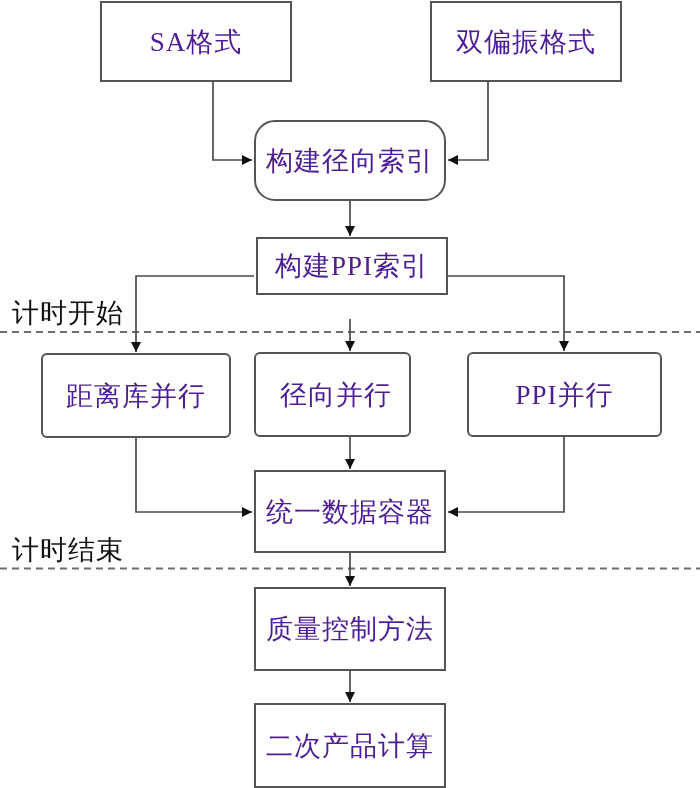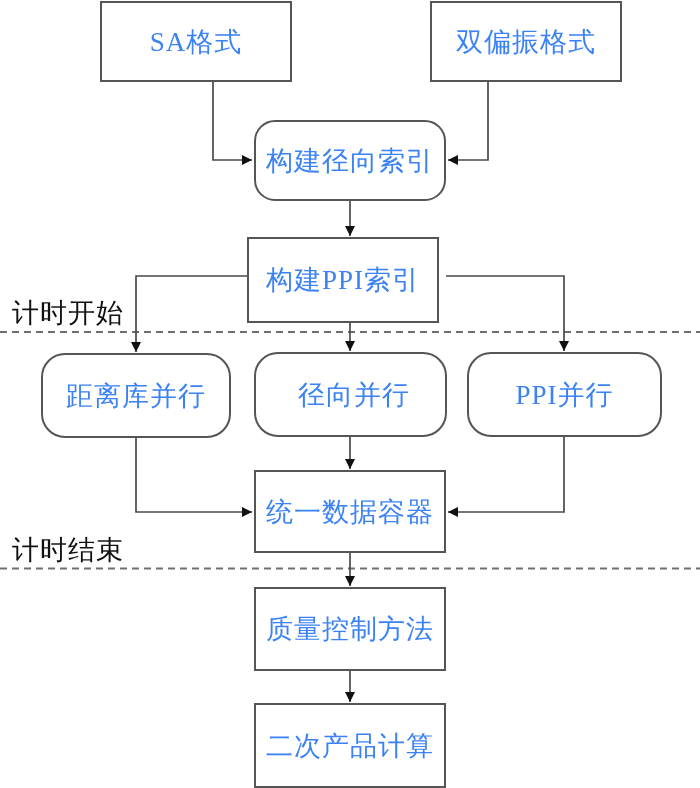--- a/index.html
+++ b/index.html
@@ -25,26 +25,26 @@
   .node {
     position: absolute;
     box-sizing: border-box;
     border: 2px solid #555555;
     background: #ffffff;
     display: flex;
     align-items: center;
     justify-content: center;
     font-size: 27px;
     letter-spacing: 1px;
-    color: #3b82f6;
+    color: #4c1d95;
     text-align: center;
     white-space: nowrap;
   }
   .node.rounded {
-    border-radius: 24px;
+    border-radius: 6px;
   }
   .annotation {
     position: absolute;
     font-size: 27px;
     letter-spacing: 1px;
     color: #111111;
     white-space: nowrap;
   }
 </style>
 </head>
@@ -82,29 +82,29 @@
   </div>
 
   <div class="node" style="left:430px; top:1px; width:192px; height:81px;">
     <span>双偏振格式</span>
   </div>
 
   <div class="node" style="left:254px; top:120px; width:192px; height:81px;border-radius:21px;">
     <span>构建径向索引</span>
   </div>
 
-  <div class="node" style="left:247px; top:237px; width:192px; height:86px;">
+  <div class="node" style="left:256px; top:237px; width:192px; height:58px;">
     <span>构建PPI索引</span>
   </div>
 
   <div class="node rounded" style="left:41px; top:353px; width:190px; height:85px;">
     <span>距离库并行</span>
   </div>
 
-  <div class="node rounded" style="left:254px; top:352px; width:193px; height:85px;padding-left:7px;">
+  <div class="node rounded" style="left:254px; top:352px; width:157px; height:85px;padding-left:7px;">
     <span>径向并行</span>
   </div>
 
   <div class="node rounded" style="left:467px; top:352px; width:195px; height:85px;">
     <span>PPI并行</span>
   </div>
 
   <div class="node" style="left:254px; top:470px; width:192px; height:83px;">
     <span>统一数据容器</span>
   </div>

